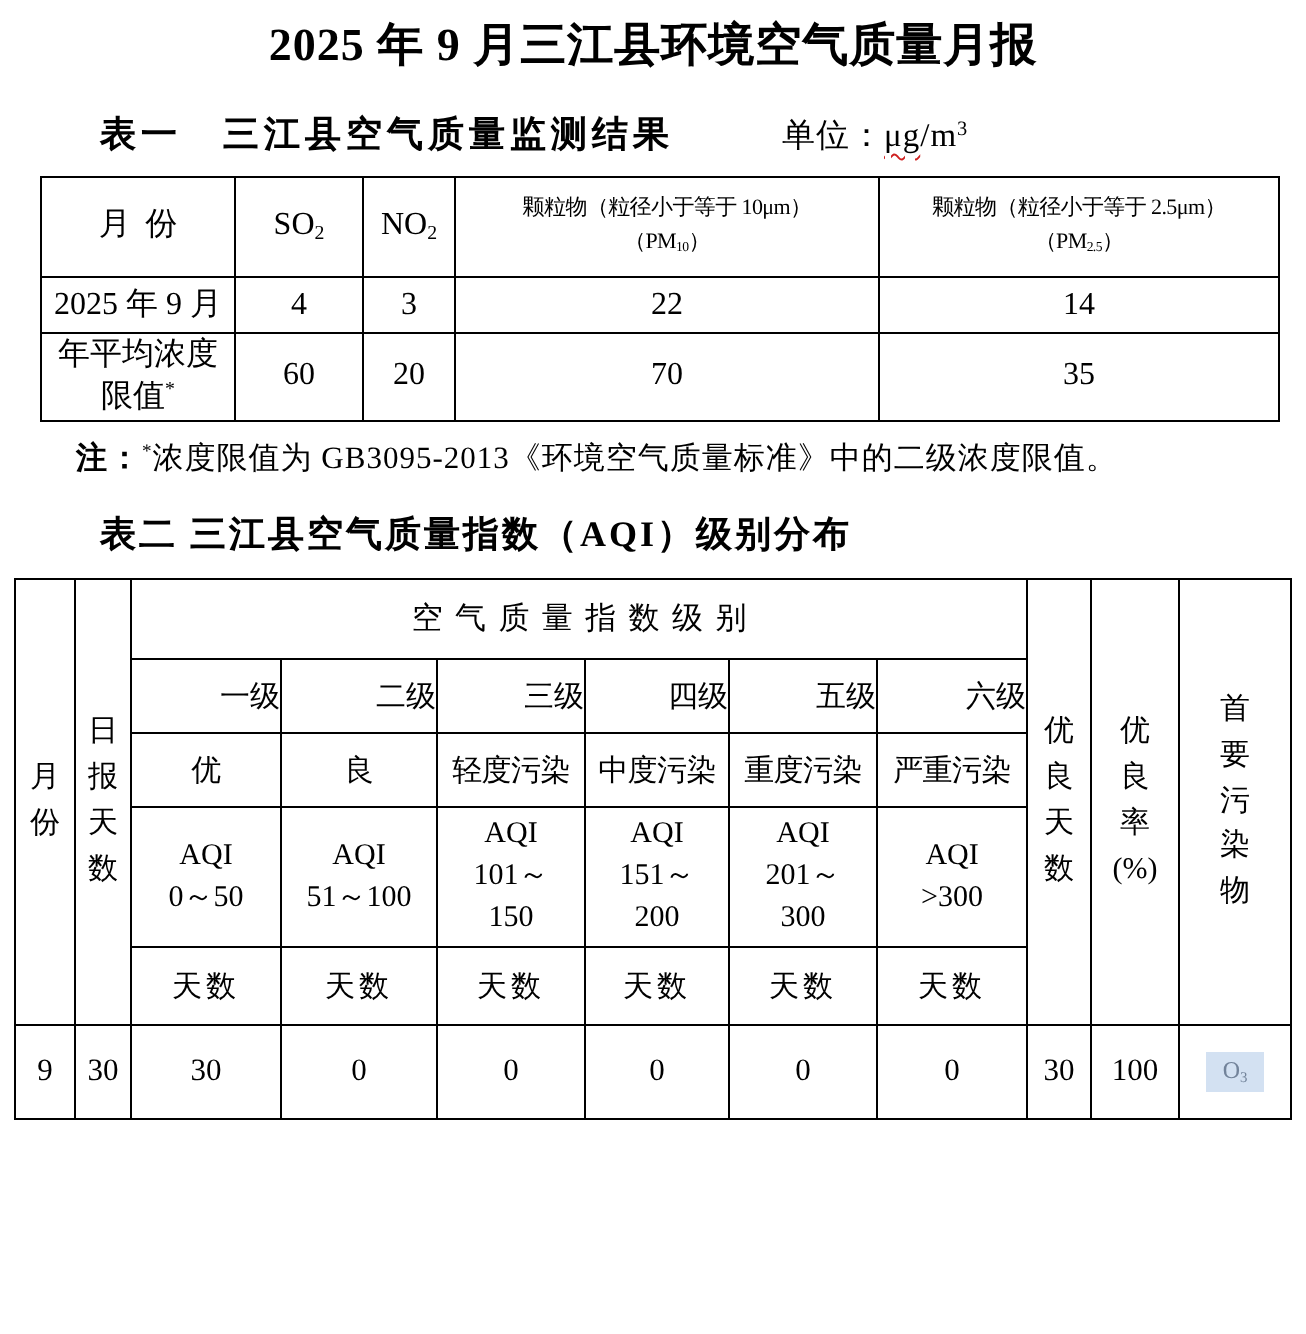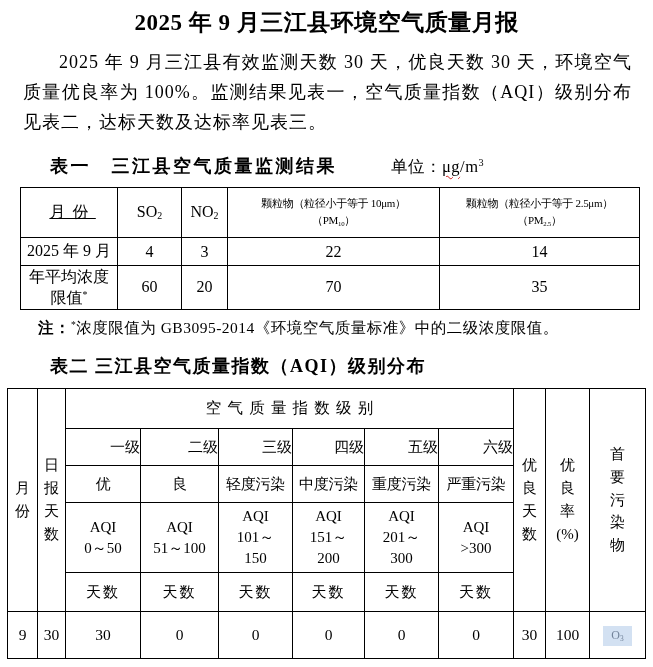--- a/index.html
+++ b/index.html
@@ -33,21 +33,21 @@
   td{border:1px solid #000;text-align:center;vertical-align:middle;padding:0;overflow:hidden;}
   sub{font-size:0.62em;vertical-align:-0.25em;}
   sup{font-size:0.62em;vertical-align:0.55em;}
 
   
   .t1{margin:0 0 0 20px;width:619px;font-size:16px;}
   .t1-head td{height:49px;line-height:1.55;}
   .t1-r1 td{height:27px;}
   .t1-r2 td{height:43px;line-height:1.3;}
   .pmh{font-size:11px;letter-spacing:-0.3px;}
-  .ls-wide{letter-spacing:0.45em;text-indent:0.45em;text-decoration:underline;}
+  .ls-wide{letter-spacing:0.45em;text-indent:0.45em;}
   .note{margin:8px 0 0 38px;font-size:15.5px;letter-spacing:0.5px;}
   .note b{letter-spacing:1px;}
 
   
   .t2{margin:10px 0 0 7px;width:638px;font-size:15px;}
   .r-group td{height:39px;}
   .r-levels td{height:36px;text-align:right;}
   .r-names td{height:36px;letter-spacing:-0.3px;}
   .r-aqi td{height:69px;line-height:1.4;}
   .r-days td{height:38px;letter-spacing:2px;}
@@ -60,21 +60,20 @@
     padding:2px 8px 3px 8px;font-size:12px;
   }
 </style>
 </head>
 <body>
 
 <div class="page">
 
   <div class="doc-title">2025 年 9 月三江县环境空气质量月报</div>
 
-  <p class="intro">2025 年 9 月三江县有效监测天数 30 天，优良天数 30 天，环境空气质量优良率为 100%。监测结果见表一，空气质量指数（AQI）级别分布见表二，达标天数及达标率见表三。</p>
 
   <div class="caption-row">
     <span class="caption">表一　三江县空气质量监测结果</span>
     <span class="unit"><span>单位：</span><span class="wavy">μg</span><span>/m</span><sup>3</sup></span>
   </div>
 
   <table class="t1">
     <colgroup>
       <col style="width:97px">
         <col style="width:64px">
@@ -109,21 +108,21 @@
         <div><span>限值</span><sup>*</sup></div>
       </td>
       <td>60</td>
       <td>20</td>
       <td>70</td>
       <td>35</td>
     </tr>
   </tbody>
     </table>
 
-  <div class="note"><b>注：</b><sup>*</sup><span>浓度限值为 GB3095-2014《环境空气质量标准》中的二级浓度限值。</span></div>
+  <div class="note"><b>注：</b><sup>*</sup><span>浓度限值为 GB3095-2013《环境空气质量标准》中的二级浓度限值。</span></div>
 
   <div class="caption2">表二  三江县空气质量指数（AQI）级别分布</div>
 
   <table class="t2">
     <colgroup>
       <col style="width:30px">
         <col style="width:28px">
       <col style="width:75px">
         <col style="width:78px">
         <col style="width:74px">

